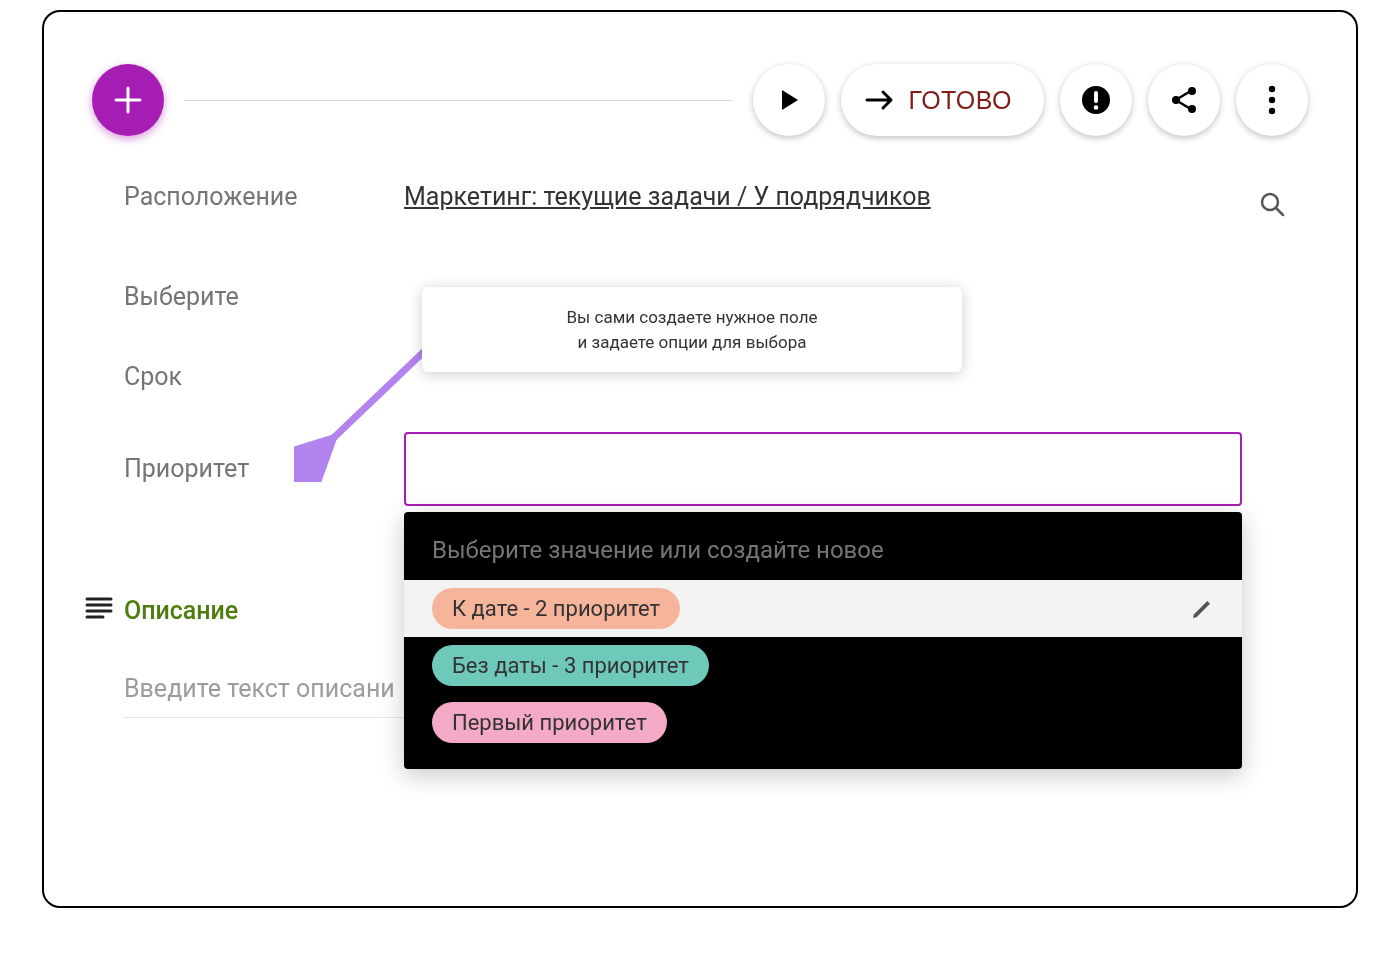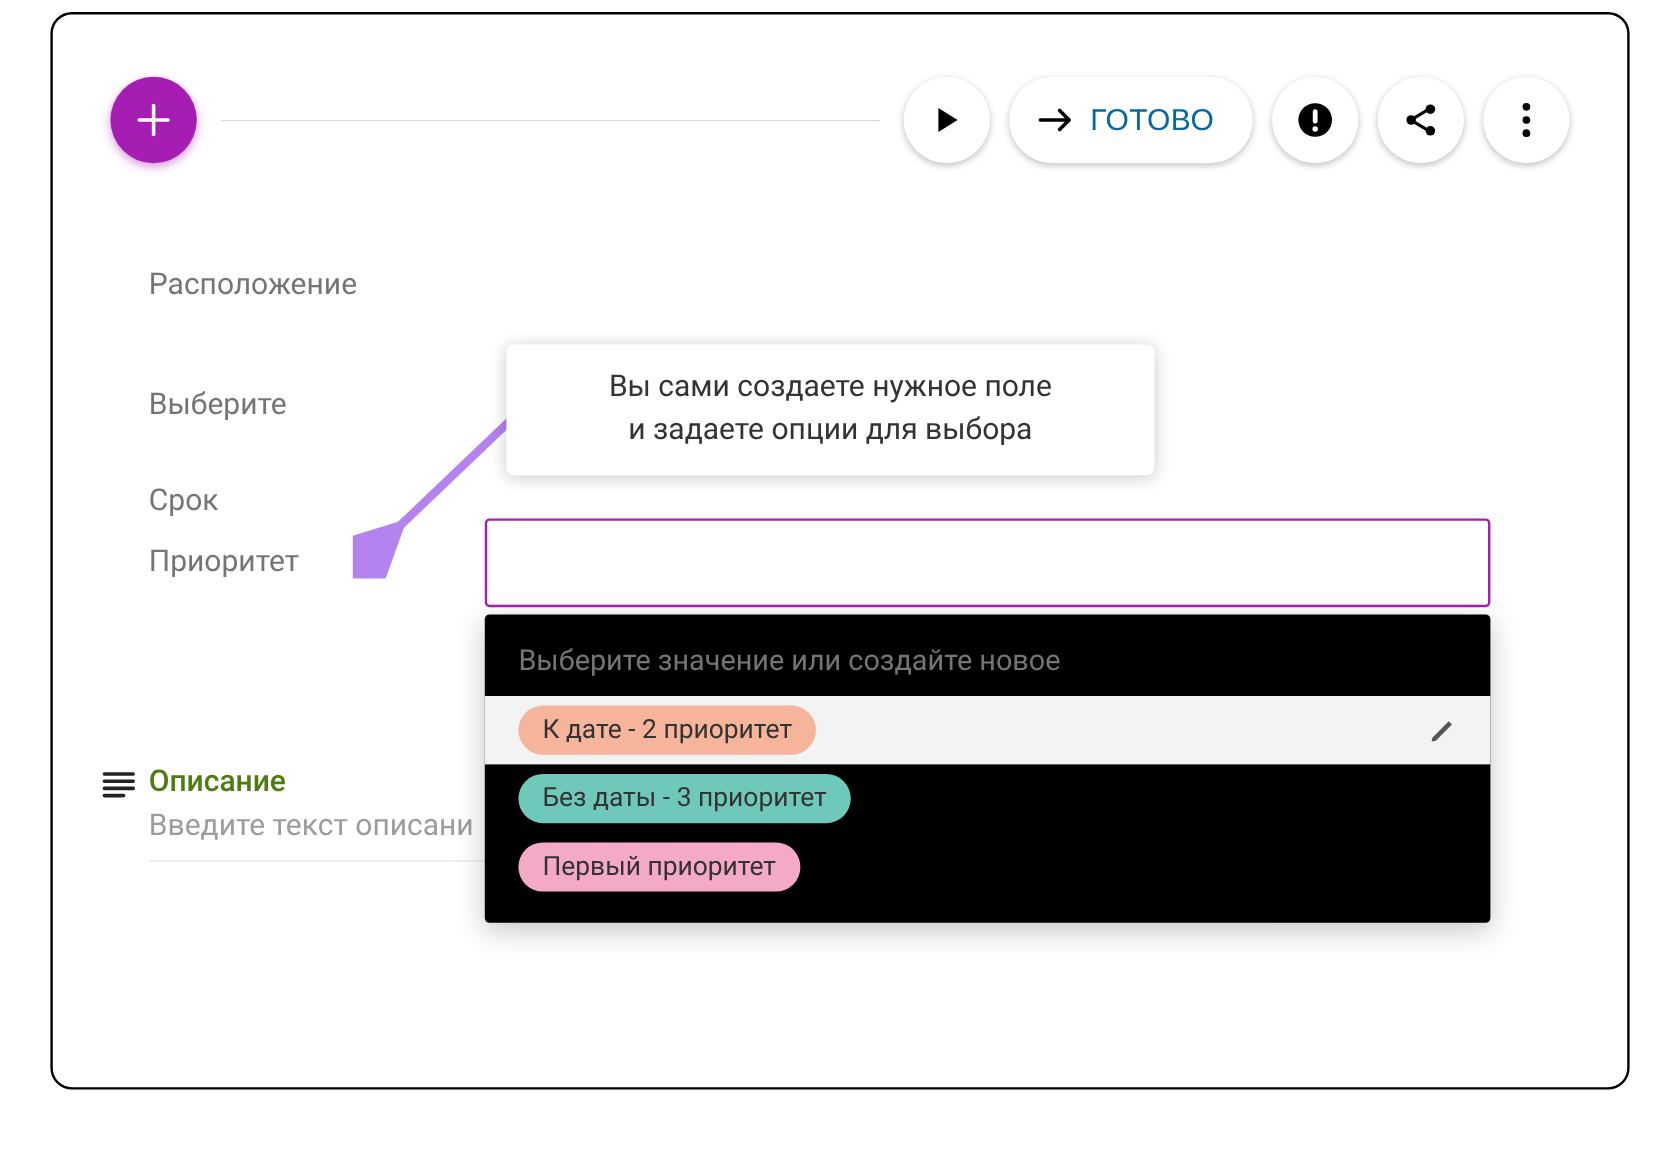--- a/index.html
+++ b/index.html
@@ -3,30 +3,30 @@
 <meta charset="utf-8">
 <style>
   * { box-sizing: border-box; margin: 0; padding: 0; }
   html, body { width: 1400px; height: 977px; font-family: -apple-system, "Segoe UI", Roboto, Arial, sans-serif; background: #fff; }
   .frame { width: 1316px; height: 898px; margin: 0 auto; border: 2px solid #000; border-radius: 18px; position: relative; overflow: hidden; top: 10px;}
   .toolbar { position: absolute; top: 48px; left: 40px; right: 40px; height: 80px; display: flex; align-items: center; }
   .toolbar hr.spacer-line { flex: 1; border: none; border-top: 1px solid #d9d9d9; margin: 0 12px; }
   .circle-btn { width: 72px; height: 72px; border-radius: 50%; background: #fff; border: none; box-shadow: 0 2px 6px rgba(0,0,0,.25); display: flex; align-items: center; justify-content: center; cursor: pointer; margin: 0 8px; }
   .circle-btn.add { background: #a61db3; box-shadow: 0 3px 8px rgba(166,29,179,.45); }
   .pill-btn { height: 72px; border-radius: 40px; background: #fff; border: none; box-shadow: 0 2px 6px rgba(0,0,0,.25); display: flex; align-items: center; padding: 0 32px 0 24px; cursor: pointer; margin: 0 8px; gap: 14px; }
-  .pill-btn .pill-label { font-size: 25px; font-weight: 500; letter-spacing: .5px; color:#0369a1; }
+  .pill-btn .pill-label { font-size: 25px; font-weight: 500; letter-spacing: .5px; color:#7f1d1d; }
   .content { position: absolute; top: 170px; left: 30px; right: 30px; bottom: 20px; }
-  .row { display: flex; align-items: flex-end; min-height: 70px; }
+  .row { display: flex; align-items: flex-start; min-height: 70px; }
   .row .icon-col { width: 50px; display:flex; justify-content:center; }
   .row .label-col { width: 280px; color: #757575; font-size: 25px; }
   .row .label-col.strong { color:#4d7c0f; font-weight:500; }
   .row .value-col { flex: 1; font-size: 25px; color:#222; position: relative; }
   .breadcrumb { text-decoration: underline; color:#333; cursor:pointer; }
   .search-ico { position:absolute; right:40px; top:8px; cursor:pointer; }
-  .tooltip-card { position: absolute; left: 378px; top: 275px; width: 540px; background:#fff; border-radius:6px; box-shadow: 0 2px 14px rgba(0,0,0,.20); padding: 18px 30px; text-align:center; font-size: 25px; line-height:1.45; color:#333; z-index:5;}
+  .tooltip-card { position: absolute; left: 378px; top: 275px; width: 540px; background:#fff; border-radius:6px; box-shadow: 0 2px 14px rgba(0,0,0,.20); padding: 18px 30px; text-align:center; font-size: 17px; line-height:1.45; color:#333; z-index:5;}
   .arrow-annot { position:absolute; left: 250px; top: 310px; z-index:4; pointer-events:none; }
   .priority-input { width: 838px; height: 74px; border: 2px solid #a61db3; border-radius: 4px; background:#fff; outline:none; font-size:24px; padding: 0 16px; }
   .dropdown { position:absolute; left:0px; top: 80px; width: 838px; background:#000000; border-radius:4px; box-shadow: 0 6px 24px rgba(0,0,0,.22); padding: 14px 0 18px; z-index:3;}
   .dropdown .dd-header { color:#757575; font-size:24px; padding: 10px 28px 16px; }
   .dropdown .dd-row { display:flex; align-items:center; padding: 8px 28px; cursor:pointer; }
   .dropdown .dd-row:hover, .dropdown .dd-row.hovered { background:#f3f3f3; }
   .dropdown .dd-row .edit-ico { margin-left:auto; }
   .chip { display:inline-block; padding: 8px 20px; border-radius: 22px; font-size: 22px; color:#333; }
   .desc-placeholder { color:#9c9c9c; font-size:25px; padding-left: 50px; margin-top: 8px;}
   .thin-divider { border:none; border-top:1px solid #e5e5e5; margin: 14px 0 0 50px; width: 300px;}
@@ -77,20 +77,29 @@
           <circle cx="4" cy="26" r="3.2" fill="#000"></circle>
         </svg>
     </button>
   </div>
 
   <div class="content">
 
     <div class="row">
       <div class="icon-col"></div>
       <div class="label-col">Расположение</div>
+      <div class="value-col">
+        <span class="breadcrumb">Маркетинг: текущие задачи / У подрядчиков</span>
+        <span class="search-ico">
+          <svg width="28" height="28" viewBox="0 0 28 28">
+              <circle cx="12" cy="12" r="8" stroke="#555" stroke-width="2.5" fill="none"></circle>
+              <path d="M18 18l7 7" stroke="#555" stroke-width="2.5" stroke-linecap="round"></path>
+            </svg>
+        </span>
+      </div>
     </div>
 
     <div class="row" style="margin-top:30px">
       <div class="icon-col"></div>
       <div class="label-col">Выберите</div>
       <div class="value-col"></div>
     </div>
 
     <div class="row" style="margin-top:10px">
       <div class="icon-col"></div>

